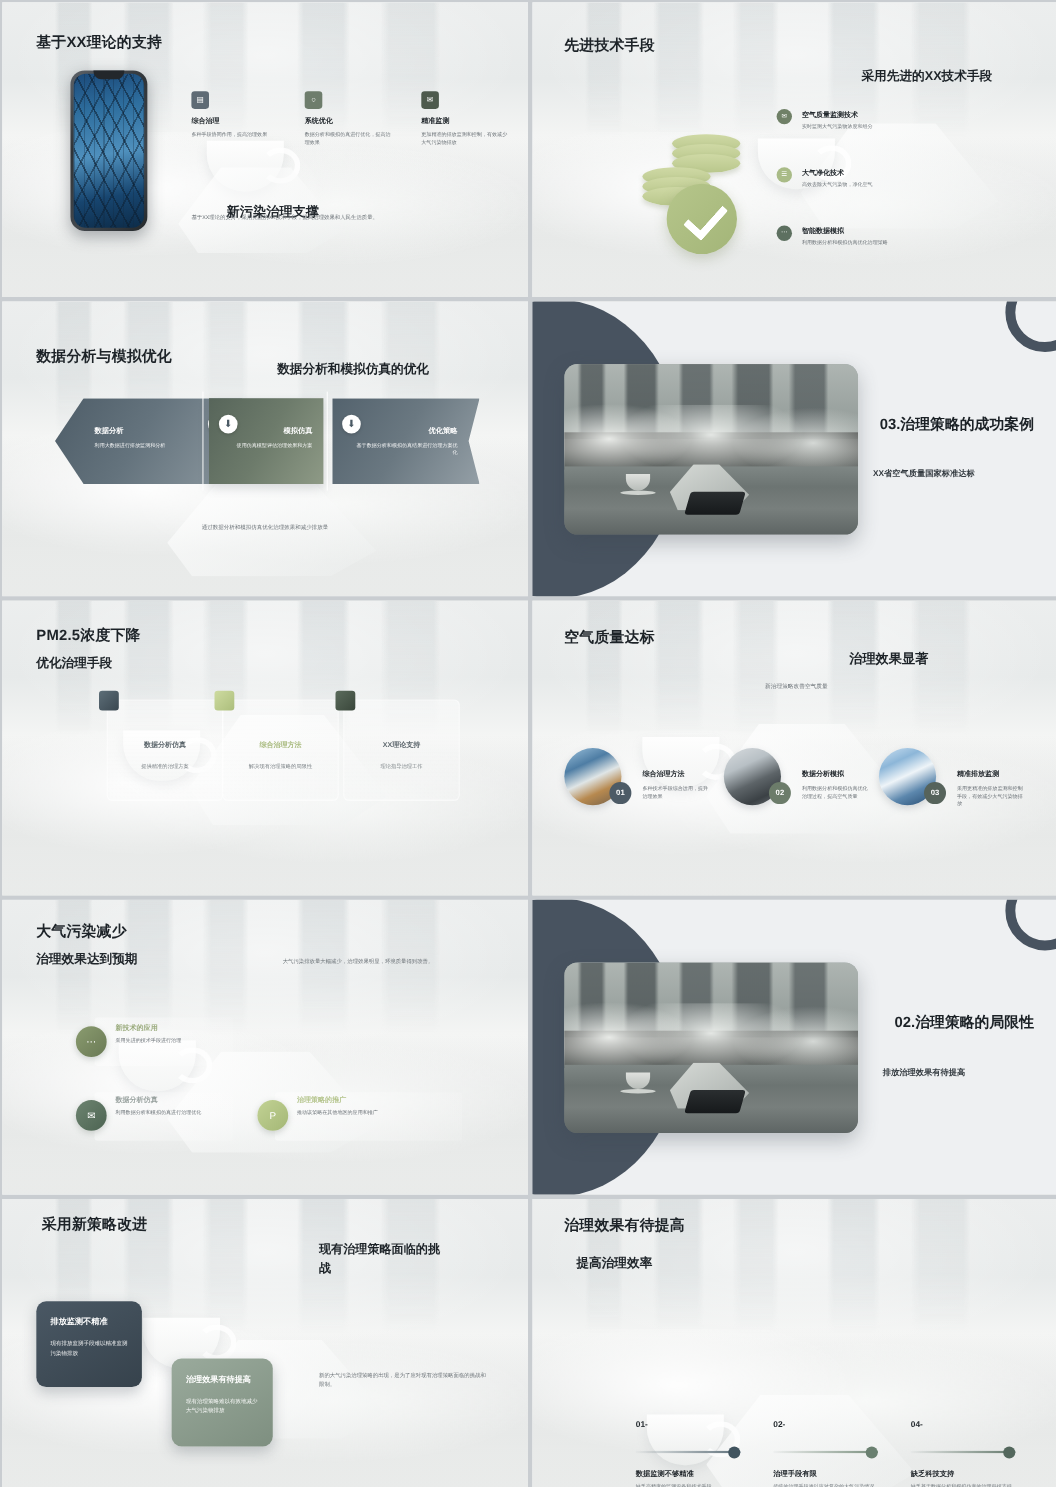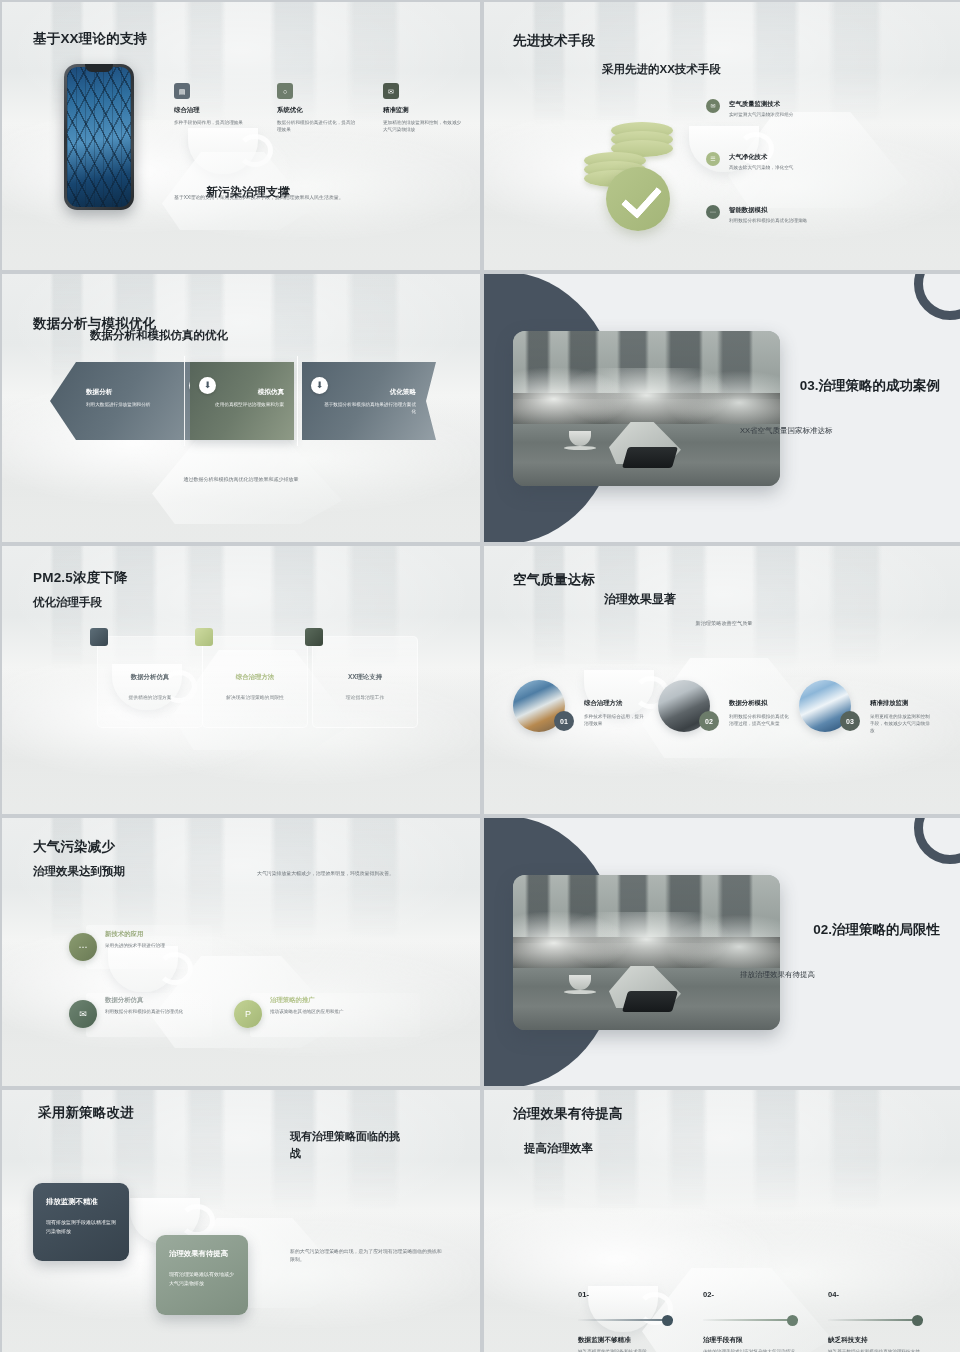--- a/index.html
+++ b/index.html
@@ -76,21 +76,21 @@
   
   .ttl {
     position: absolute;
     font-size: 13.5px; font-weight: bold; color: #1d2328; letter-spacing: .2px;
   }
   .sub-h {
     position: absolute; font-size: 11px; font-weight: bold; color: #20262b;
   }
   .h-center {
     position: absolute; font-size: 11.5px; font-weight: bold; color: #1d2328;
-    text-align: left;
+    text-align: right;
   }
   .tiny { font-size: 4.6px; line-height: 1.55; color: #6c7378; }
   .item-h { font-size: 6.4px; font-weight: bold; color: #22282d; }
 
   
   .phone {
     position: absolute; left: 62px; top: 62px; width: 70px; height: 146px;
     border-radius: 13px;
     background: linear-gradient(135deg, #5d6268 0%, #2f3438 35%, #43484d 70%, #24282b 100%);
     padding: 3px;
@@ -232,21 +232,21 @@
     position:absolute; left:112px; bottom:18px; width:50px; height:21px;
     background: linear-gradient(#2a2e30,#16191b); border-radius:3px;
     transform: skewX(-16deg);
   }
   .sec-title {
     position:absolute; right:22px; top:103px; width:190px;
     font-size:13.5px; font-weight:bold; color:#1b2126; text-align:right; line-height:1.4;
   }
   .sec-sub {
     position:absolute; right:22px; top:152px; width:200px;
-    font-size:7.5px; color:#343b41; text-align:left;
+    font-size:7.5px; color:#343b41; text-align:center;font-weight:bold;
   }
 
   
   .gcard {
     position:absolute; top:90px; width:106px; height:92px; border-radius:5px;
     background: linear-gradient(to bottom, rgba(255,255,255,0.45), rgba(255,255,255,0.16));
     border:1px solid rgba(255,255,255,0.55);
     text-align:center;
   }
   .gtag {

